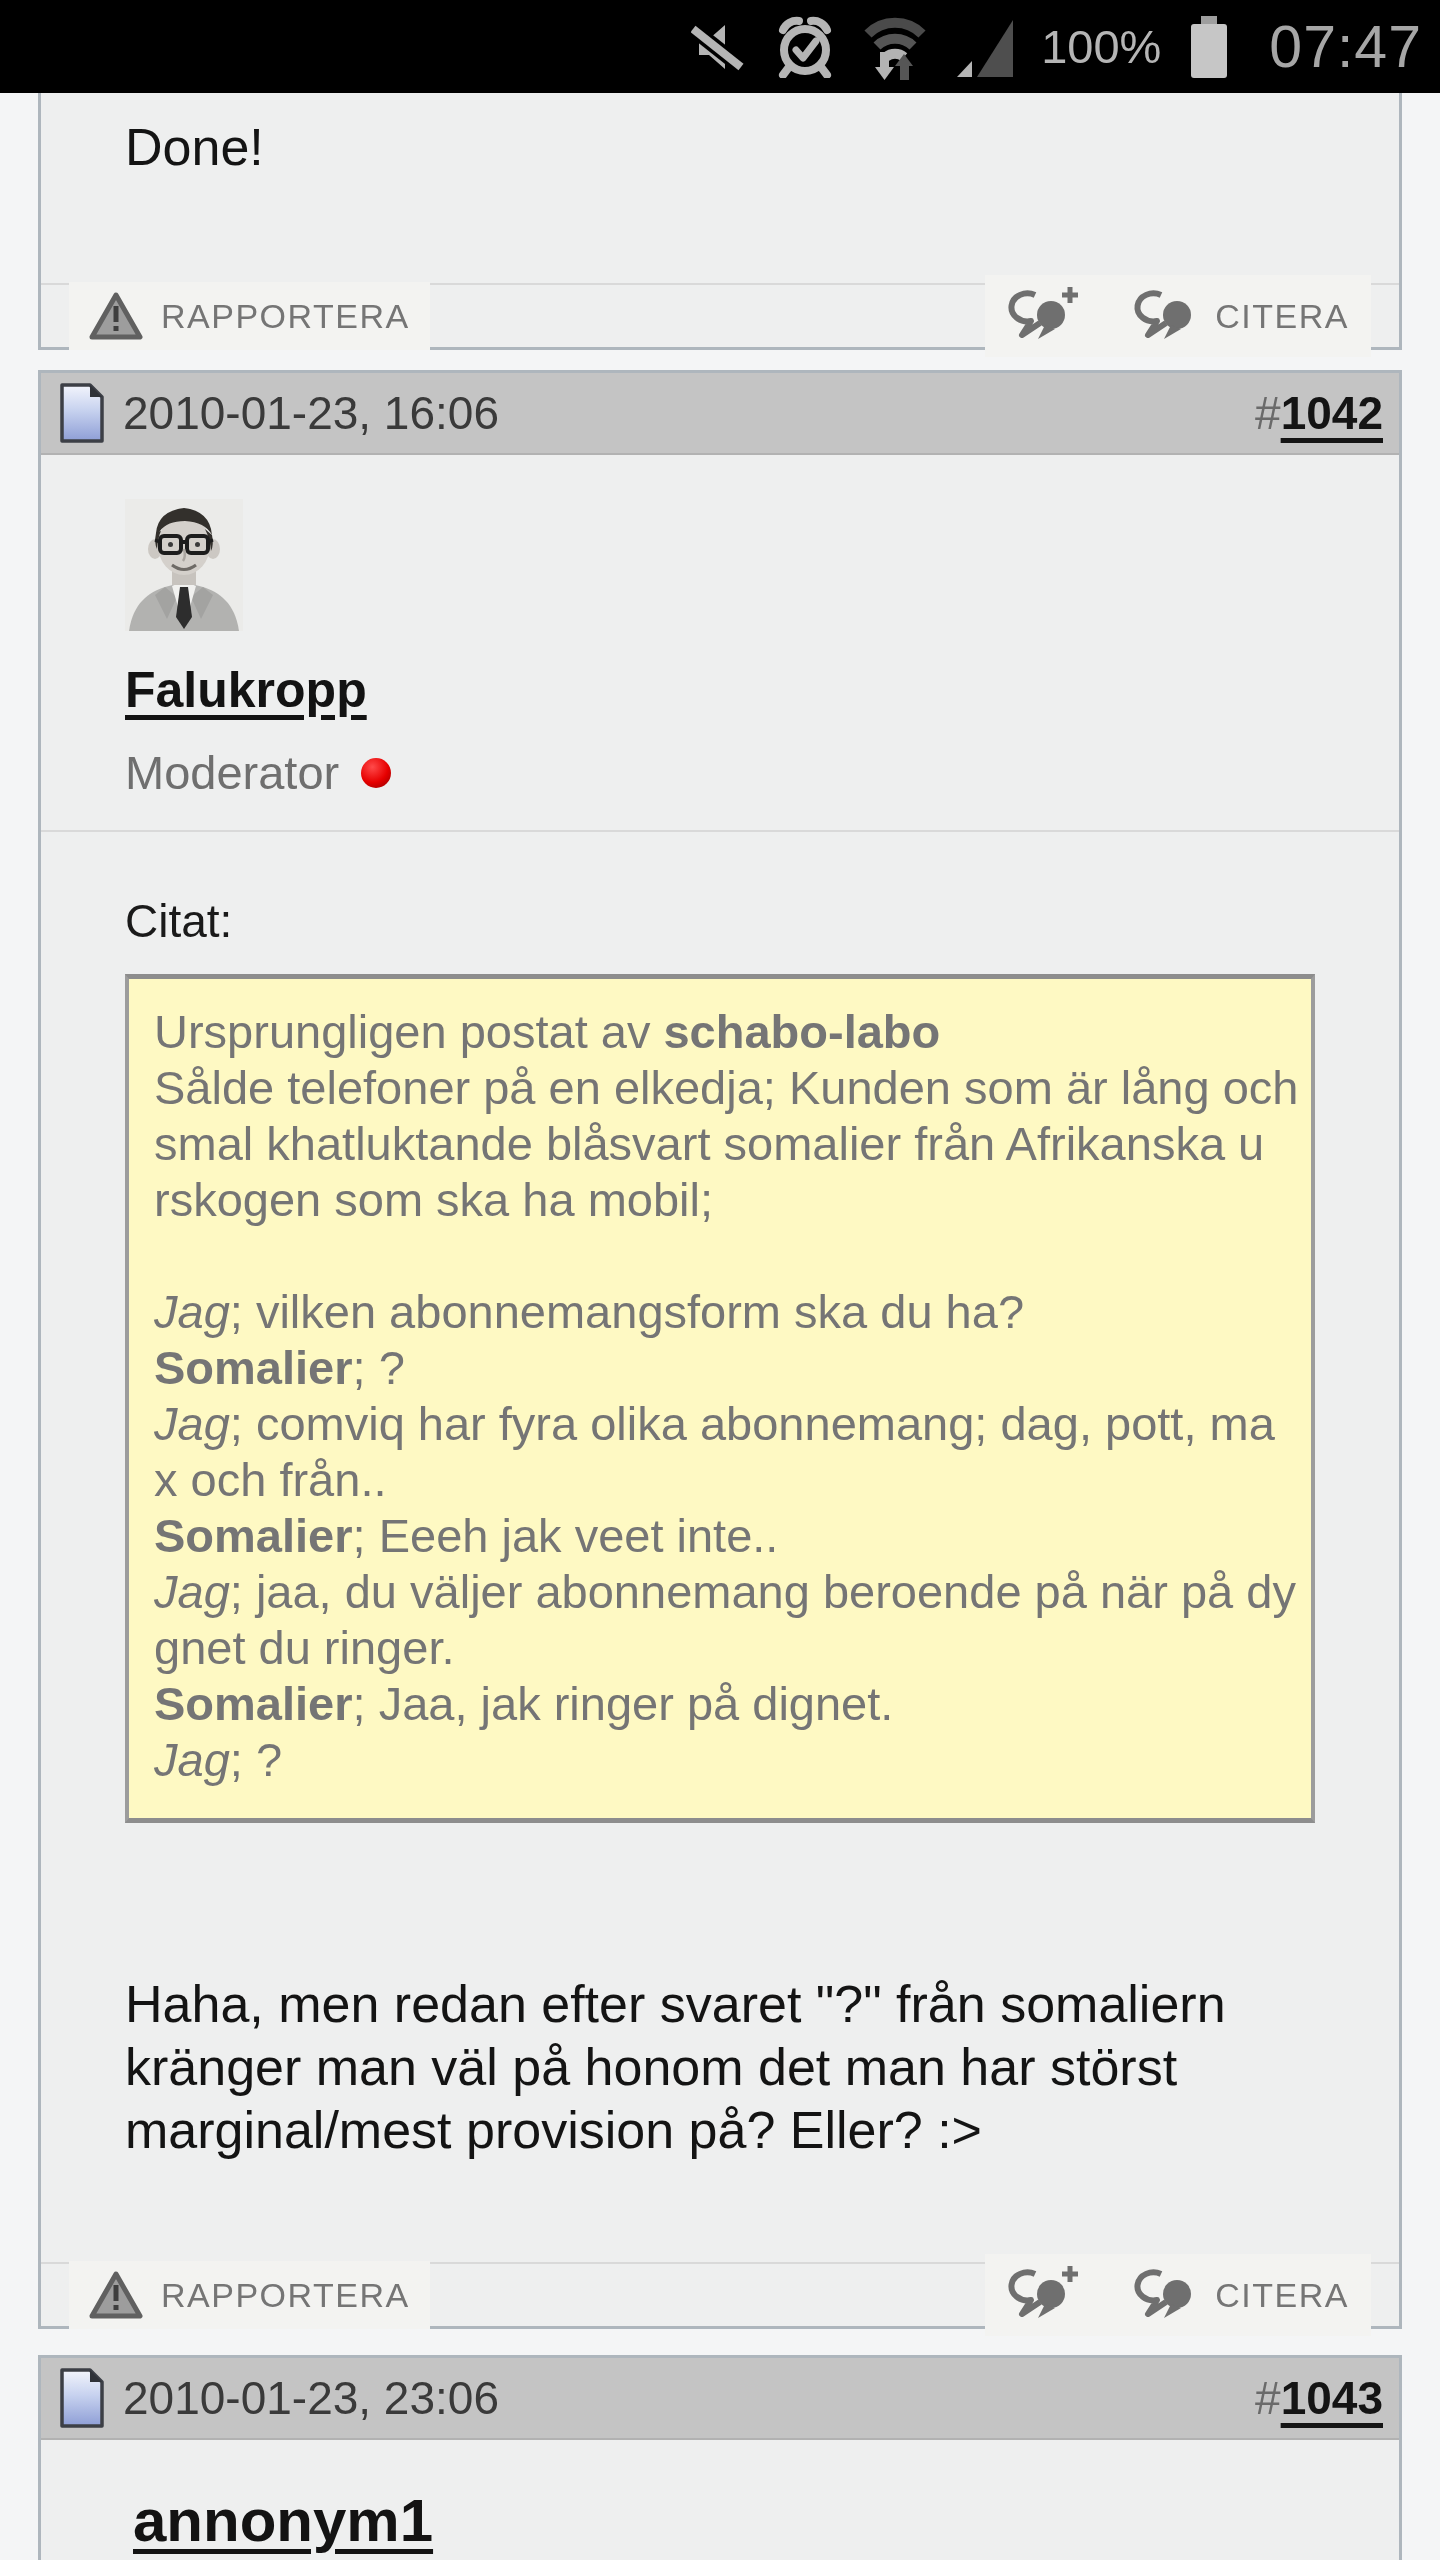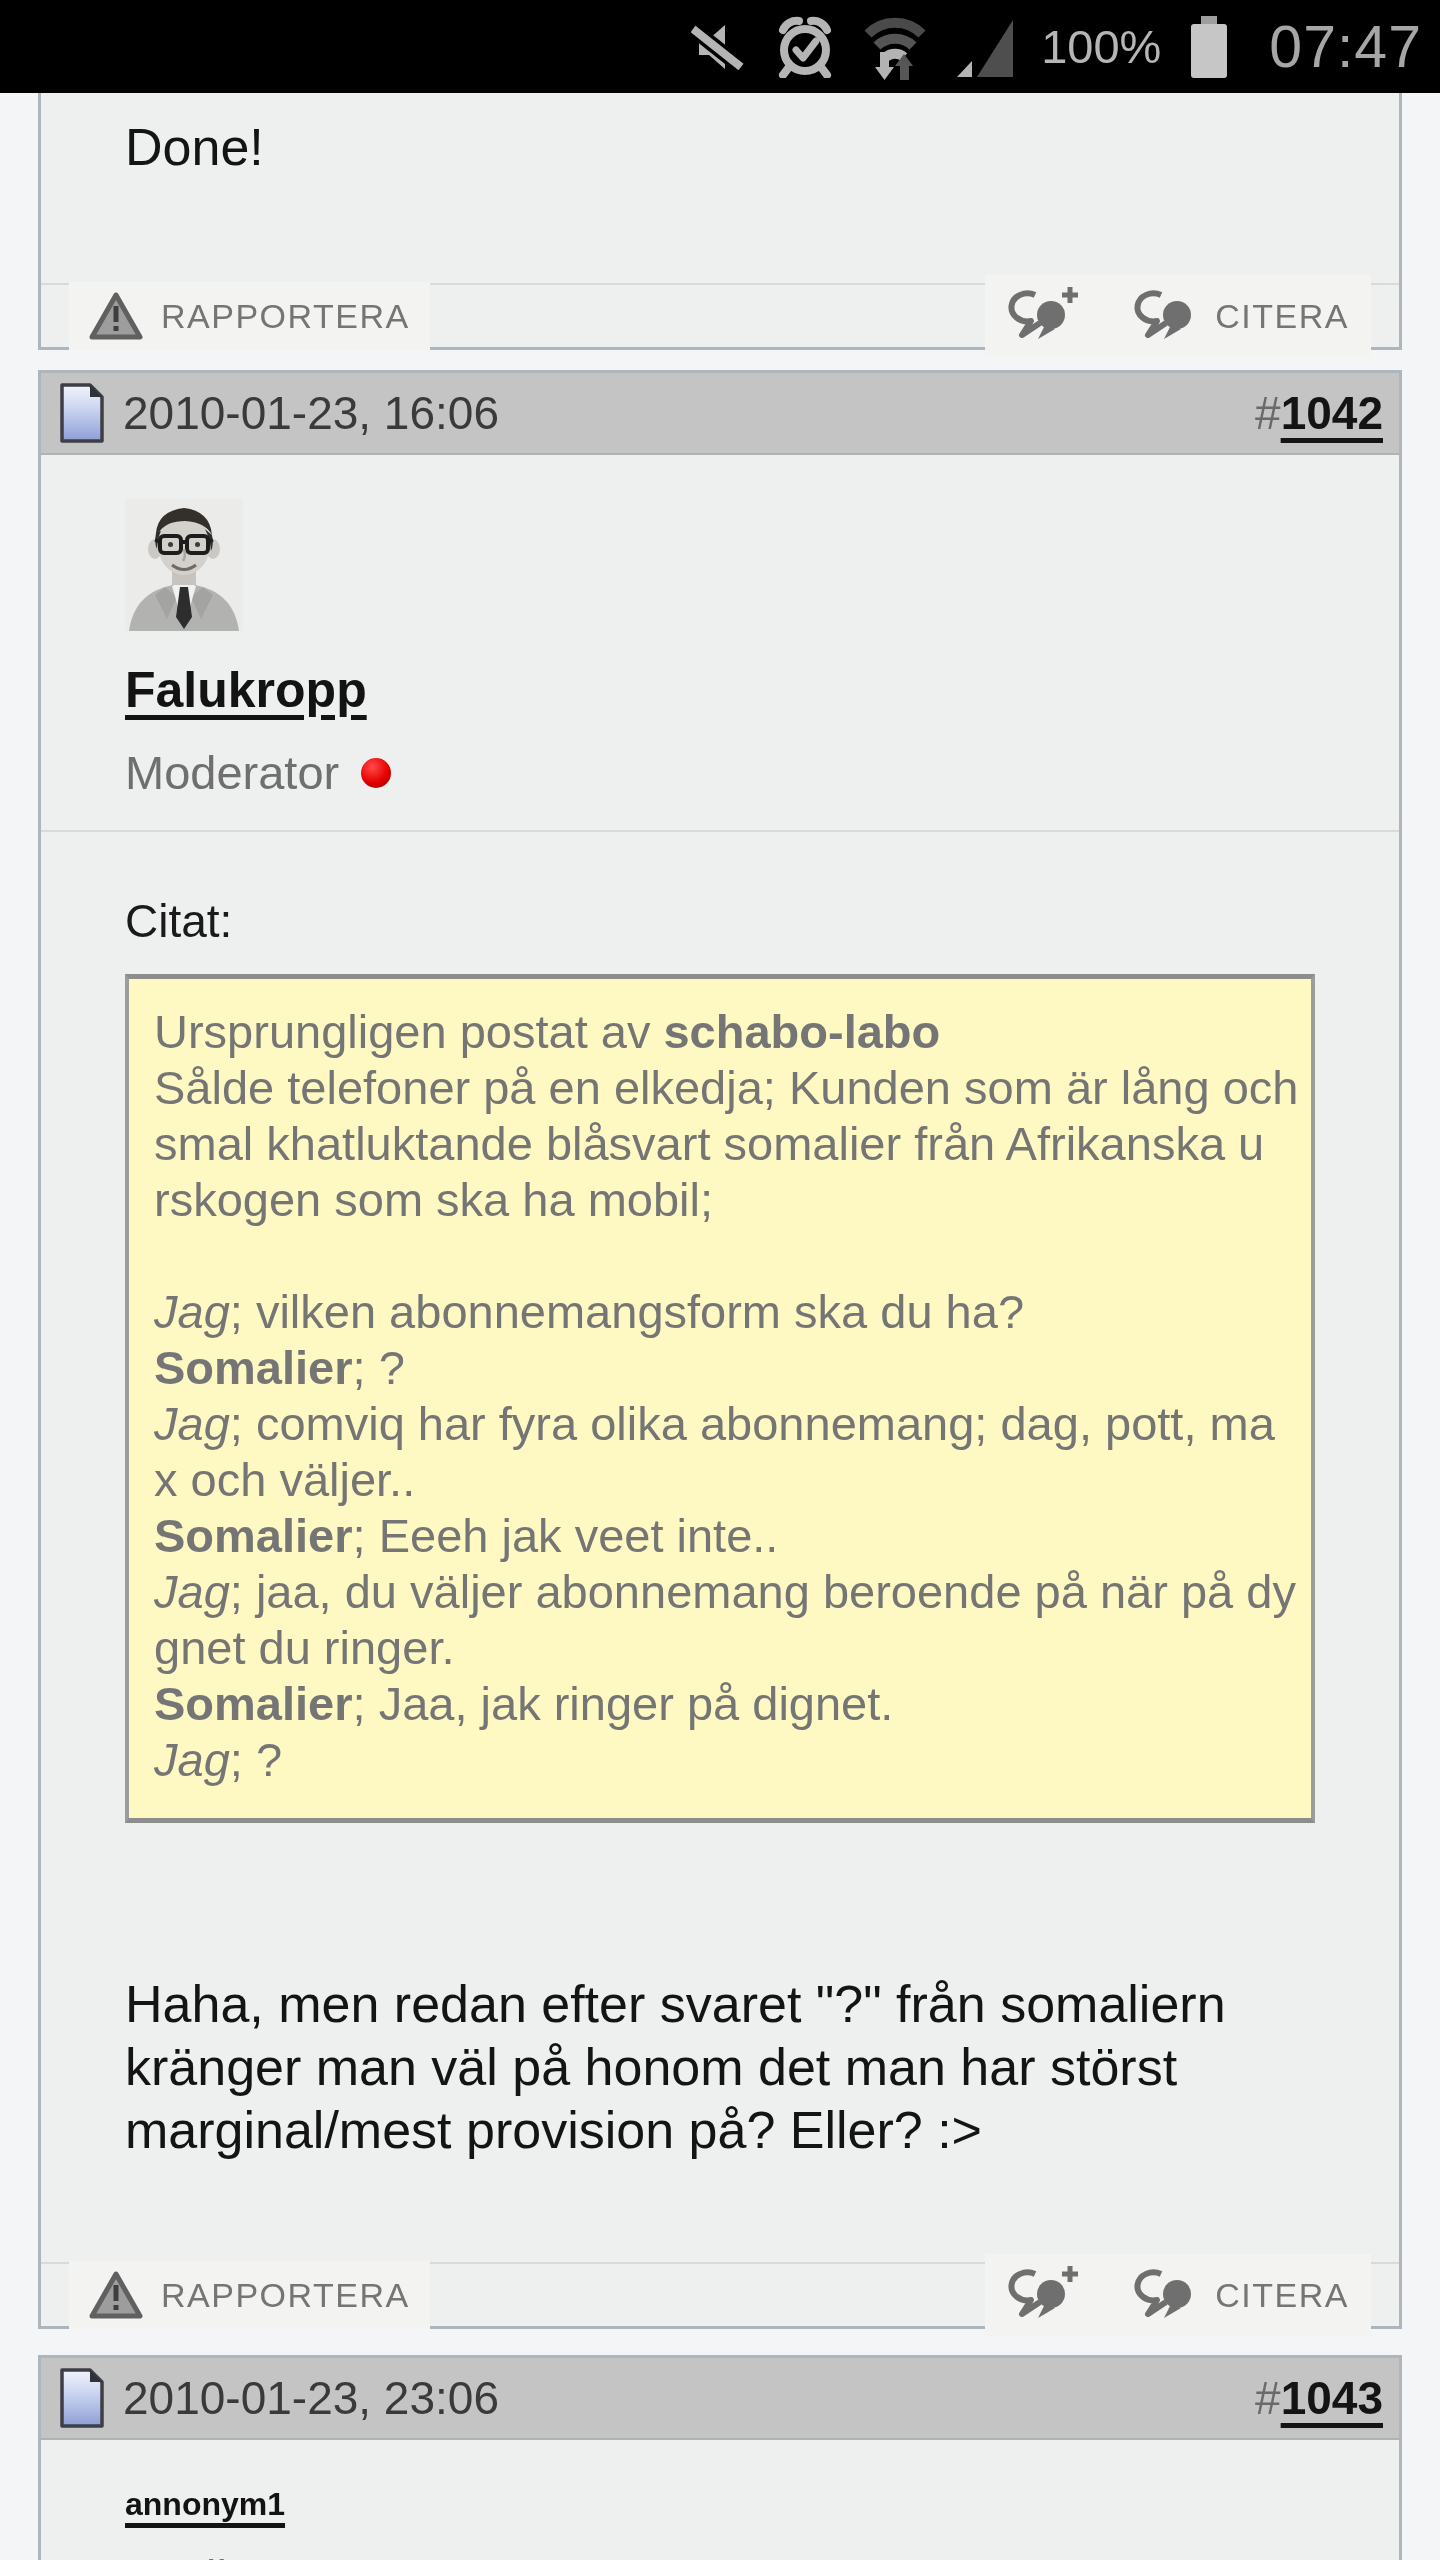--- a/index.html
+++ b/index.html
@@ -223,21 +223,21 @@
       <div class="quote-label">Citat:</div>
       <div class="quote-box">
           <div class="tline"><span class="seg-n">Ursprungligen postat av </span><span class="seg-b">schabo-labo</span></div>
           <div class="tline"><span class="seg-n">Sålde telefoner på en elkedja; Kunden som är lång och</span></div>
           <div class="tline"><span class="seg-n">smal khatluktande blåsvart somalier från Afrikanska u</span></div>
           <div class="tline"><span class="seg-n">rskogen som ska ha mobil;</span></div>
           <div class="tline">&nbsp;</div>
           <div class="tline"><span class="seg-i">Jag</span><span class="seg-n">; vilken abonnemangsform ska du ha?</span></div>
           <div class="tline"><span class="seg-b">Somalier</span><span class="seg-n">; ?</span></div>
           <div class="tline"><span class="seg-i">Jag</span><span class="seg-n">; comviq har fyra olika abonnemang; dag, pott, ma</span></div>
-          <div class="tline"><span class="seg-n">x och väljer..</span></div>
+          <div class="tline"><span class="seg-n">x och från..</span></div>
           <div class="tline"><span class="seg-b">Somalier</span><span class="seg-n">; Eeeh jak veet inte..</span></div>
           <div class="tline"><span class="seg-i">Jag</span><span class="seg-n">; jaa, du väljer abonnemang beroende på när på dy</span></div>
           <div class="tline"><span class="seg-n">gnet du ringer.</span></div>
           <div class="tline"><span class="seg-b">Somalier</span><span class="seg-n">; Jaa, jak ringer på dignet.</span></div>
           <div class="tline"><span class="seg-i">Jag</span><span class="seg-n">; ?</span></div>
         </div>
       <div class="post-text">
           <div class="tline"><span class="seg-n">Haha, men redan efter svaret "?" från somaliern</span></div>
           <div class="tline"><span class="seg-n">kränger man väl på honom det man har störst</span></div>
           <div class="tline"><span class="seg-n">marginal/mest provision på? Eller? :&gt;</span></div>
@@ -282,21 +282,21 @@
     <div class="post-header">
       <svg class="doc" width="50" height="62" viewBox="0 0 50 62">
         <path d="M5 3 H33 L45 15 V59 H5 Z" fill="url(#docg)" stroke="#3c3f46" stroke-width="3.5" stroke-linejoin="round"></path>
         <path d="M33 3 L45 15 H33 Z" fill="#2f3238"></path>
       </svg>
       <span class="post-date">2010-01-23, 23:06</span>
       <span class="post-num"><span class="hash">#</span><span class="num">1043</span></span>
     </div>
     <div class="user-block user-block-simple">
       <div class="user-meta">
-        <span class="user-name" style="font-size:32px;">annonym1</span>
+        <span class="user-name" style="font-size:60px;margin-left:8px;">annonym1</span>
         <div class="user-role">
           <span>Medlem</span>
           <span class="online-dot"></span>
         </div>
       </div>
     </div>
     <div class="divider"></div>
     <div class="stub"></div>
   </section>
 

